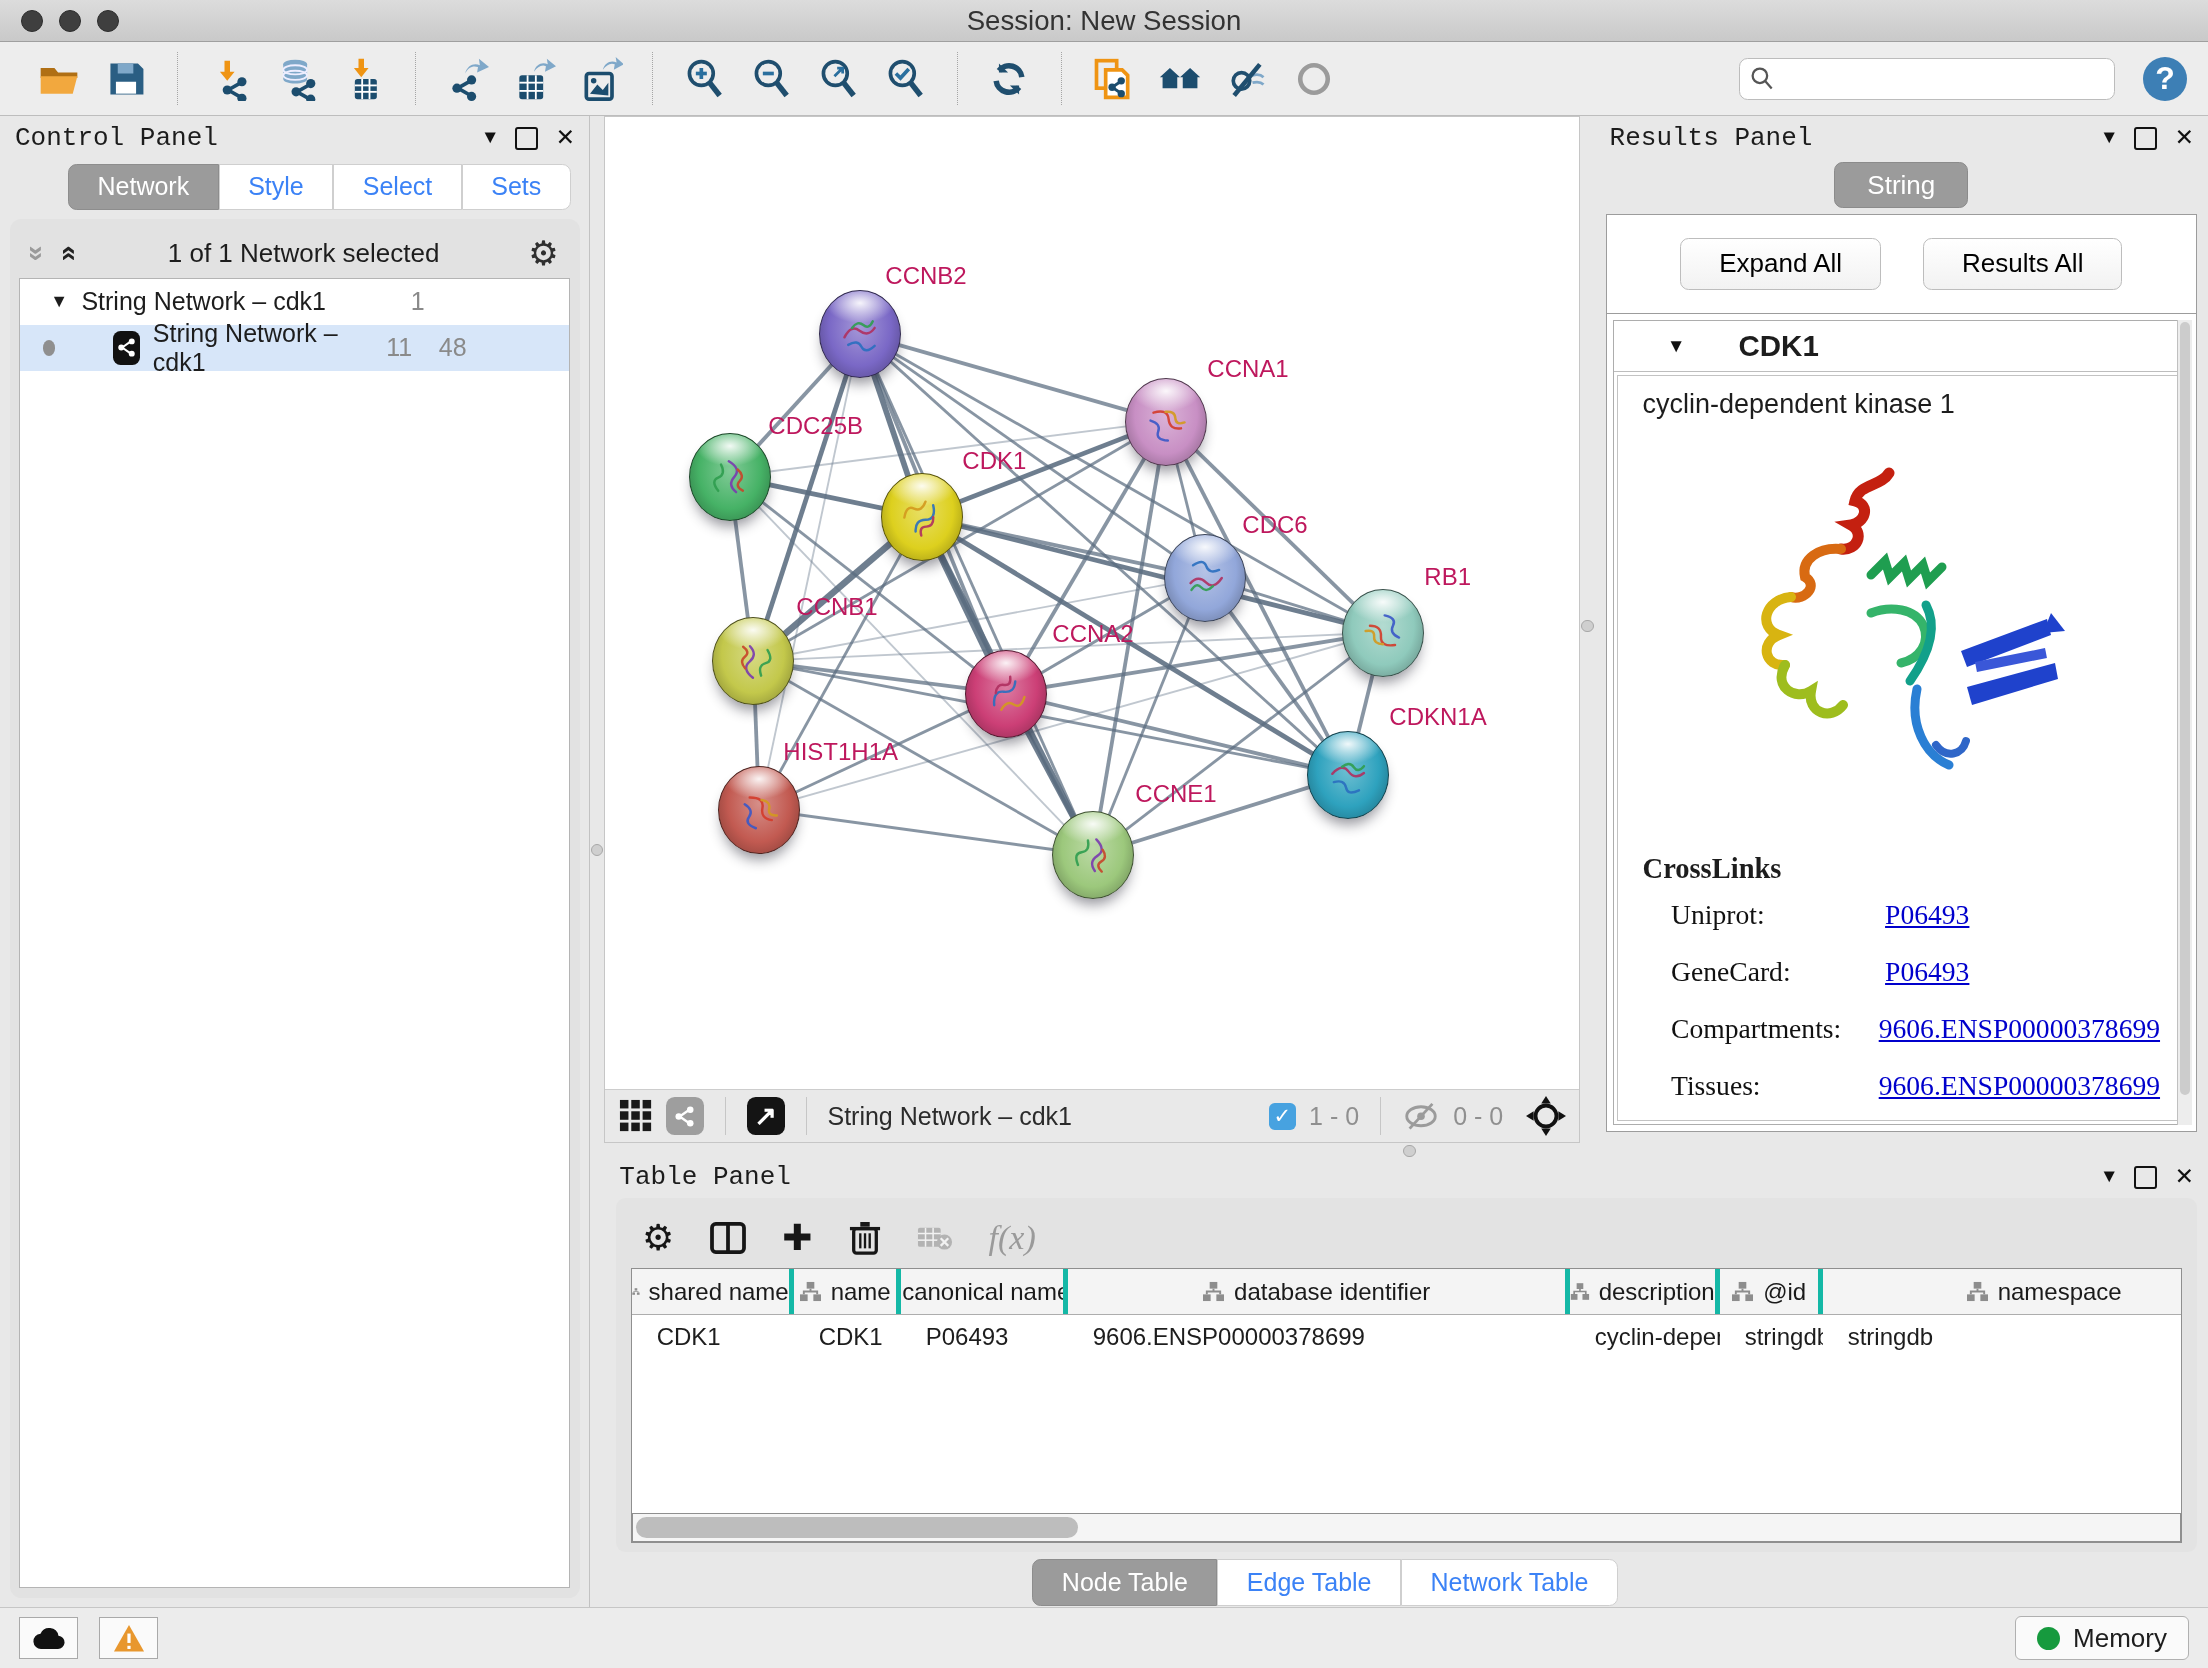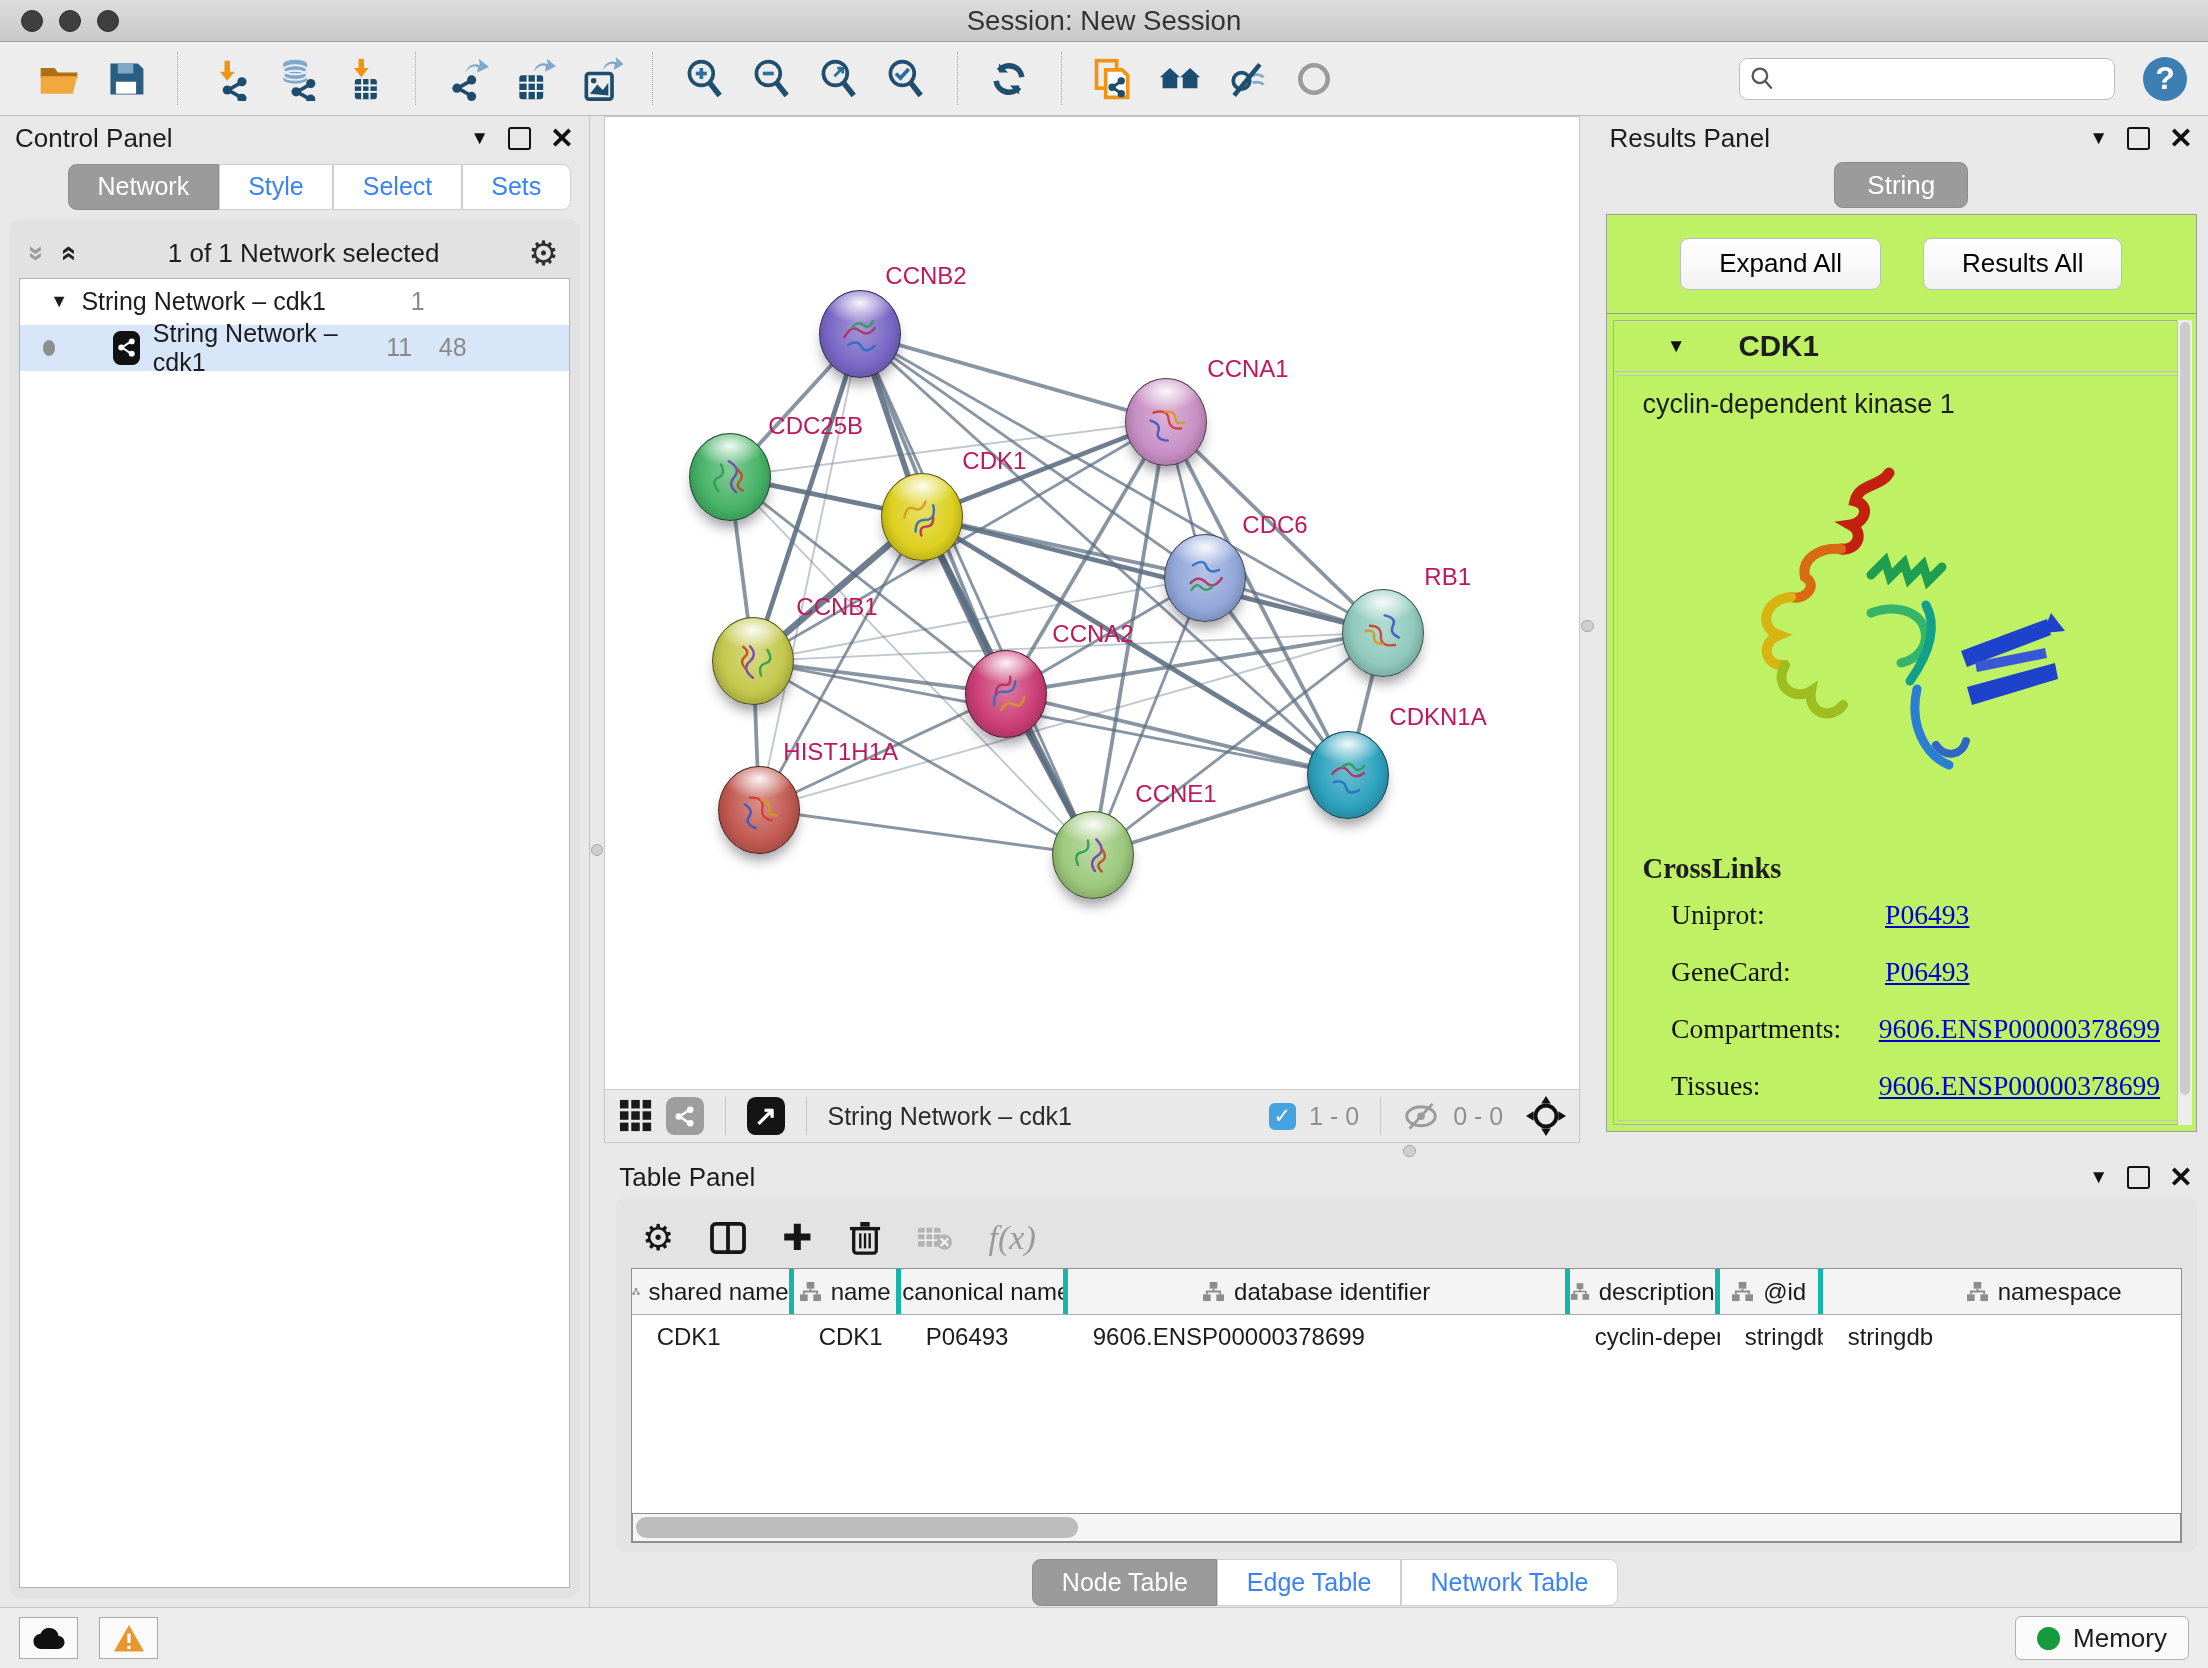--- a/index.html
+++ b/index.html
@@ -21,21 +21,21 @@
   .tbtn svg { width:44px; height:44px; }
   .toolbar-spacer { flex:1; }
   .searchbox { width:376px; height:42px; background:#fff; border:1.9px solid #bcbcbc; border-radius:8.6px; display:flex; align-items:center; padding:0 9.5px; gap:7.6px; }
   .searchbox input { border:none; outline:none; flex:1; font-size:25px; font-family:"Liberation Sans",sans-serif; background:transparent; }
   .helpbtn { width:44px; height:44px; border-radius:50%; background:#3d7fb5; color:#fff; font-size:32px; font-weight:bold; display:flex; align-items:center; justify-content:center; margin-left:15px; cursor:pointer; }
 
   
   .main { flex:1; display:flex; min-height:0; }
 
   
-  .panel-titlebar { height:44px; display:flex; align-items:center; padding:0 15px; gap:19px; }
+  .panel-titlebar { height:44px; display:flex; align-items:center; padding:0 15px; gap:19px;font-family:Liberation Mono, monospace; }
   .panel-titlebar .ptitle { font-size:26px; color:#1c1c1c; flex:1; }
   .pt-caret { font-size:19px; color:#111; cursor:pointer; }
   .pt-float { width:23px; height:23px; border:2.9px solid #111; border-radius:2.9px; cursor:pointer; }
   .pt-close { font-size:28.5px; font-weight:bold; color:#111; cursor:pointer; line-height:1; }
 
   
   .control-panel { width:590px; flex:0 0 590px; background:#e8e8e8; display:flex; flex-direction:column; border-right:1px solid #c2c2c2; }
   .cp-tabs { display:flex; margin:3.8px 0 9.5px 68px; }
   .tab-seg { font-size:25px; padding:7.6px 28.5px; background:#fff; border:1px solid #cfcfcf; color:#3b82f6; cursor:pointer; }
   .tab-seg:first-child { border-radius:8.6px 0 0 8.6px; }
@@ -78,21 +78,21 @@
   .rounded-badge { width:38px; height:38px; border-radius:8.6px; display:flex; align-items:center; justify-content:center; }
   .rounded-badge.black { background:#141414; color:#fff; font-size:27px; font-weight:bold; }
   .rounded-badge.gray { background:#9e9e9e; }
 
   .h-splitter { flex:0 0 15px; position:relative; background:#e8e8e8; }
 
   
   .results-panel { flex:1; background:#e8e8e8; display:flex; flex-direction:column; min-width:0; }
   .rp-tabrow { display:flex; justify-content:center; margin:1.9px 0 5.7px 0; }
   .rp-tab { background:#9b9b9b; color:#fff; font-size:26px; padding:6.7px 32px; border-radius:8.6px; border:1px solid #8b8b8b; cursor:pointer; }
-  .rp-card { flex:1; margin:0 11.4px 11.4px 11.4px; border:1.9px solid #9c9c9c; background:#bef264; display:flex; flex-direction:column; min-height:0; position:relative;justify-content:space-between; }
+  .rp-card { flex:1; margin:0 11.4px 11.4px 11.4px; border:1.9px solid #9c9c9c; background:#ffffff; display:flex; flex-direction:column; min-height:0; position:relative;justify-content:space-between; }
   .rp-buttons { padding:23px 0; display:flex; justify-content:center; gap:42px; border-bottom:1.9px solid #9c9c9c; }
   .rp-btn { background:linear-gradient(#ffffff,#f2f2f2); border:1px solid #bdbdbd; border-radius:8.6px; font-size:26px; padding:9.5px 38px; cursor:pointer; }
   .rp-section { flex:1; margin:5.7px; border:1px solid #adadad; display:flex; flex-direction:column; min-height:0; }
   .rp-sec-head { height:51px; display:flex; align-items:center; gap:53px; padding-left:53px; border-bottom:1px solid #bdbdbd; }
   .rp-sec-head .gene { font-size:29.5px; font-weight:bold; }
   .rp-desc-box { flex:1; margin:2.9px; border:1px solid #c3c3c3; padding:13.3px 25px; overflow:hidden; }
   .rp-desc { font-size:27px; }
   .protein-wrap { display:flex; justify-content:center; margin:25px 0 28.5px 0; }
   .crosslinks { font-family:"Liberation Serif", serif; }
   .crosslinks .cl-title { font-size:28.5px; font-weight:bold; margin-bottom:13.3px; }

